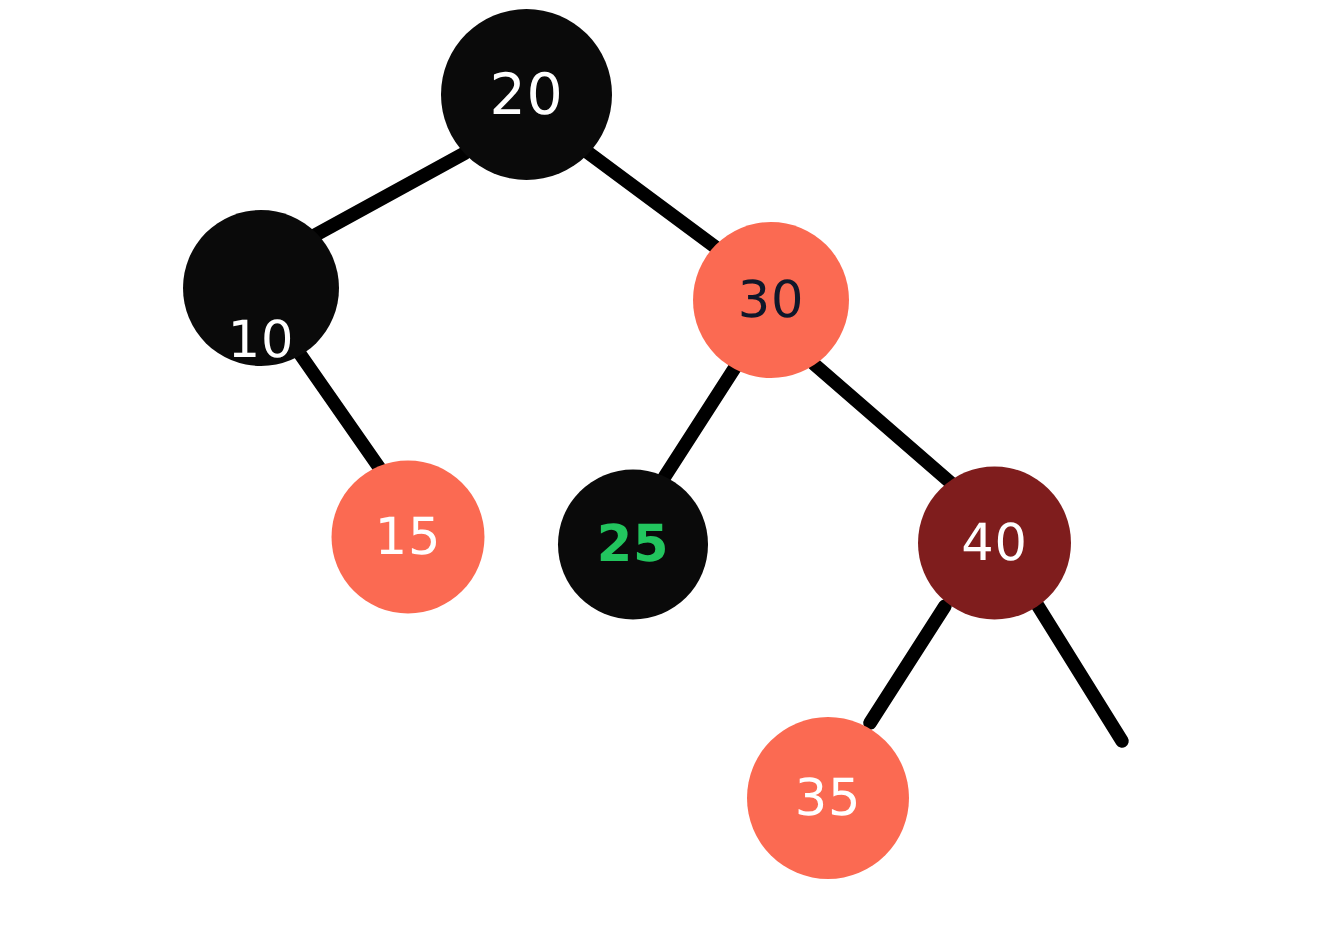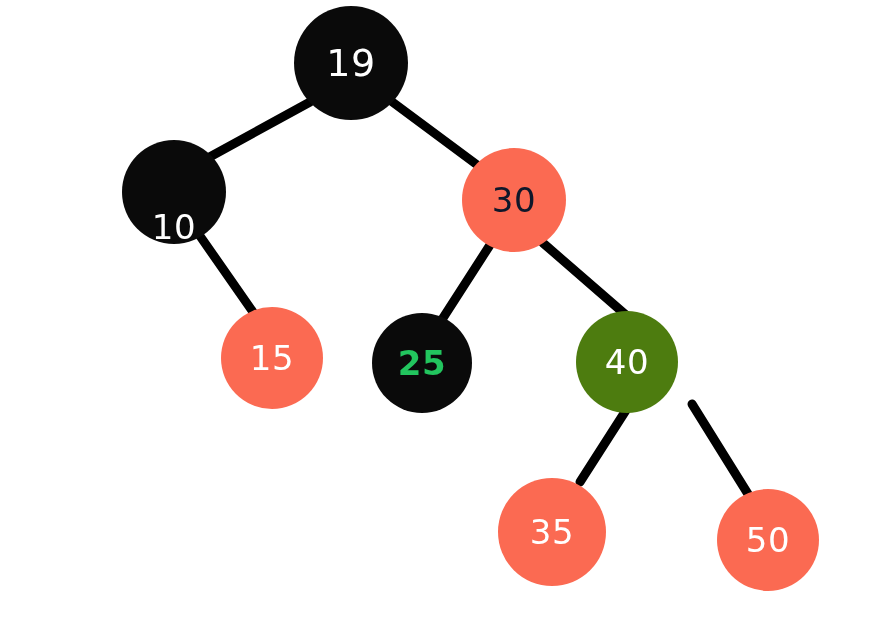--- a/index.html
+++ b/index.html
@@ -64,38 +64,35 @@
       <line x1="387" y1="98" x2="484" y2="170" stroke="#000000" stroke-width="9" stroke-linecap="round"></line>
       <line x1="200" y1="236" x2="253" y2="312" stroke="#000000" stroke-width="9" stroke-linecap="round"></line>
       <line x1="490" y1="245" x2="443" y2="318" stroke="#000000" stroke-width="9" stroke-linecap="round"></line>
       <line x1="543" y1="243" x2="634" y2="322" stroke="#000000" stroke-width="9" stroke-linecap="round"></line>
       <line x1="630" y1="404" x2="580" y2="482" stroke="#000000" stroke-width="9" stroke-linecap="round"></line>
       <line x1="692" y1="404" x2="748" y2="494" stroke="#000000" stroke-width="9" stroke-linecap="round"></line>
     </svg>
 
   <div id="node-layer">
       <div class="tree-node" style="left: 294px; top: 6px; width: 114px; height: 114px; background: rgb(10, 10, 10);">
-        <span class="node-label" style="font-size: 38px; color: rgb(255, 255, 255);">19</span>
+        <span class="node-label" style="font-size: 38px; color: rgb(255, 255, 255);">20</span>
       </div>
       <div class="tree-node" style="left: 122px; top: 140px; width: 104px; height: 104px; background: rgb(10, 10, 10); align-items: flex-end;">
         <span class="node-label" style="font-size: 34px; color: rgb(255, 255, 255);">10</span>
       </div>
       <div class="tree-node" style="left: 462px; top: 148px; width: 104px; height: 104px; background: rgb(251, 106, 82);">
         <span class="node-label" style="font-size: 34px; color: #0f172a;">30</span>
       </div>
       <div class="tree-node" style="left: 221px; top: 307px; width: 102px; height: 102px; background: rgb(251, 106, 82);">
         <span class="node-label" style="font-size: 34px; color: rgb(255, 255, 255);">15</span>
       </div>
       <div class="tree-node" style="left: 372px; top: 313px; width: 100px; height: 100px; background: rgb(10, 10, 10);">
         <span class="node-label" style="font-size: 34px; color: #22c55e; font-weight: bold;">25</span>
       </div>
-      <div class="tree-node" style="left: 576px; top: 311px; width: 102px; height: 102px; background: #4d7c0f;">
+      <div class="tree-node" style="left: 612px; top: 311px; width: 102px; height: 102px; background: #7f1d1d;">
         <span class="node-label" style="font-size: 34px; color: rgb(255, 255, 255);">40</span>
       </div>
       <div class="tree-node" style="left: 498px; top: 478px; width: 108px; height: 108px; background: rgb(251, 106, 82);">
         <span class="node-label" style="font-size: 34px; color: rgb(255, 255, 255);">35</span>
-      </div>
-      <div class="tree-node" style="left: 717px; top: 489px; width: 102px; height: 102px; background: rgb(251, 106, 82);">
-        <span class="node-label" style="font-size: 34px; color: rgb(255, 255, 255);">50</span>
       </div>
     </div>
 
 </div>
 
 </body></html>

